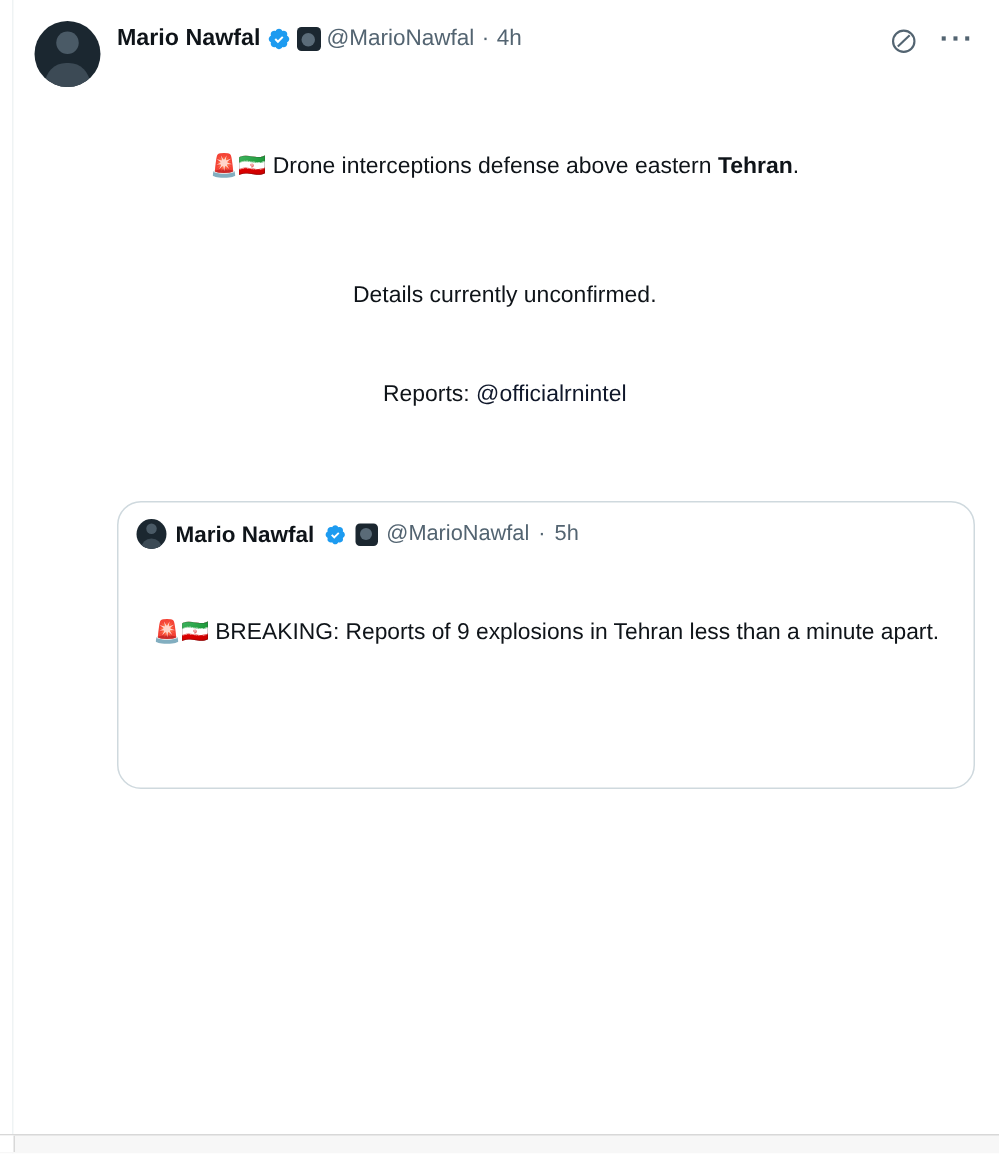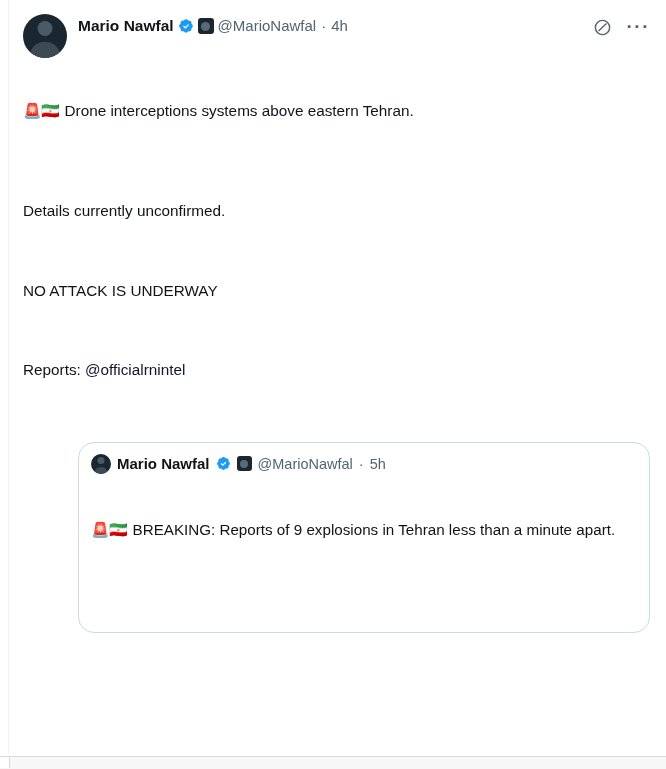--- a/index.html
+++ b/index.html
@@ -15,20 +15,21 @@
     overflow: hidden;
     position: relative;
   }
 
   .page {
     position: relative;
     width: 666px;
     height: 769px;
     background: #ffffff;
     box-sizing: border-box;
+    text-align: center;
   }
 
   
   .left-gutter {
     position: absolute;
     left: 0;
     top: 0;
     width: 8px;
     height: 769px;
     background: #ffffff;
@@ -161,23 +162,23 @@
   }
   .first-line {
     margin-left: 55px;
     margin-top: -20px;
   }
   .para {
     margin: 0;
     padding: 0;
   }
   .para + .para {
-    margin-top: 18px;
-  }
-  .bold-inline { font-weight: normal; }
+    margin-top: 4px;
+  }
+  .bold-inline { font-weight: bold; }
   .link { color: #0f172a; text-decoration: none; }
   .emoji { font-size: 15px; }
 
   
   .quote {
     margin-top: 20px;
     margin-left: 55px;
     width: 572px;
     border: 1px solid #cfd9de;
     border-radius: 16px;
@@ -293,24 +294,23 @@
                 <line x1="7" y1="16.5" x2="17" y2="7" stroke="#536471" stroke-width="1.8"></line>
               </svg>
             </span>
             <span class="more-dots">···</span>
           </span>
         </div>
       </div>
     </div>
 
     <div class="tweet-body">
-      <p class="para first-line"><span class="emoji">🚨🇮🇷 </span><span>Drone interceptions systems above eastern </span><span class="bold-inline">Tehran</span><span>.</span></p>
+      <p class="para first-line"><span class="emoji">🚨🇮🇷 </span><span>Drone interceptions defense above eastern </span><span class="bold-inline">Tehran</span><span>.</span></p>
 
       <p class="para">Details currently unconfirmed.</p>
-      <p class="para">NO ATTACK IS UNDERWAY</p>
       <p class="para"><span>Reports: </span><a class="link" href="#">@officialrnintel</a></p>
     </div>
 
     <div class="quote">
       <div class="quote-inner">
         <div class="quote-header">
           <span class="q-avatar">
             <span class="av-head"></span>
             <span class="av-body"></span>
           </span>

